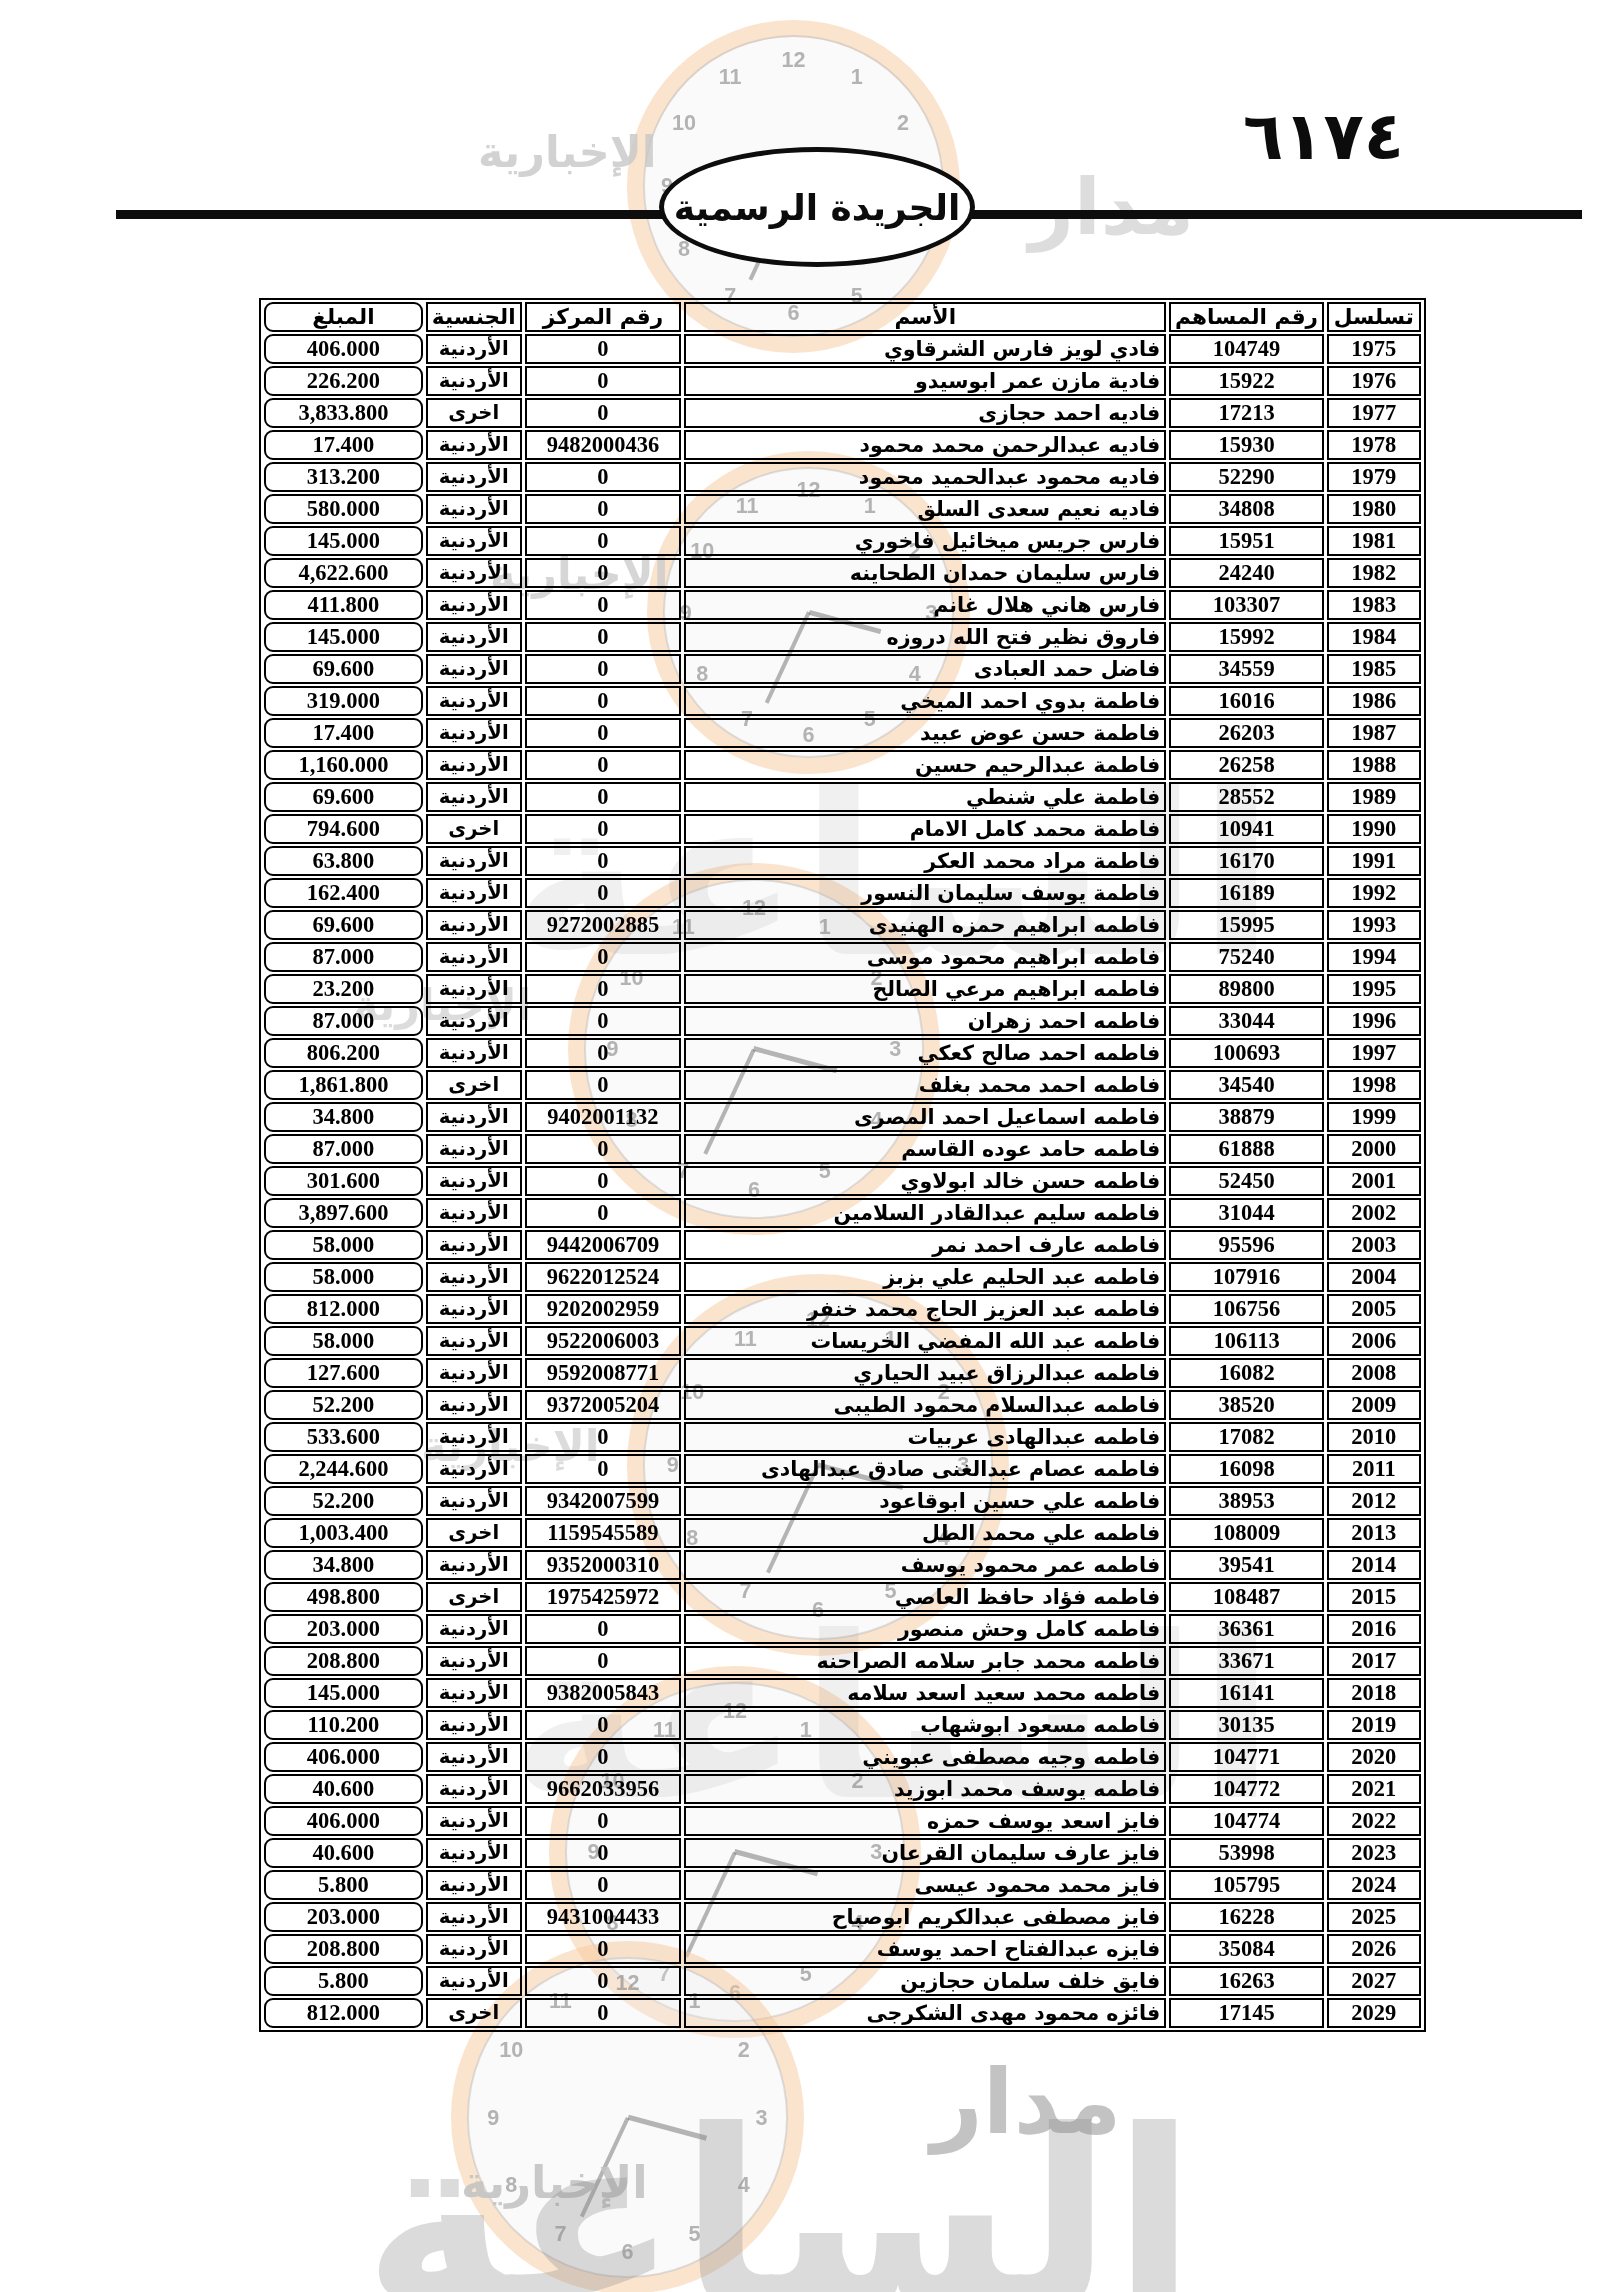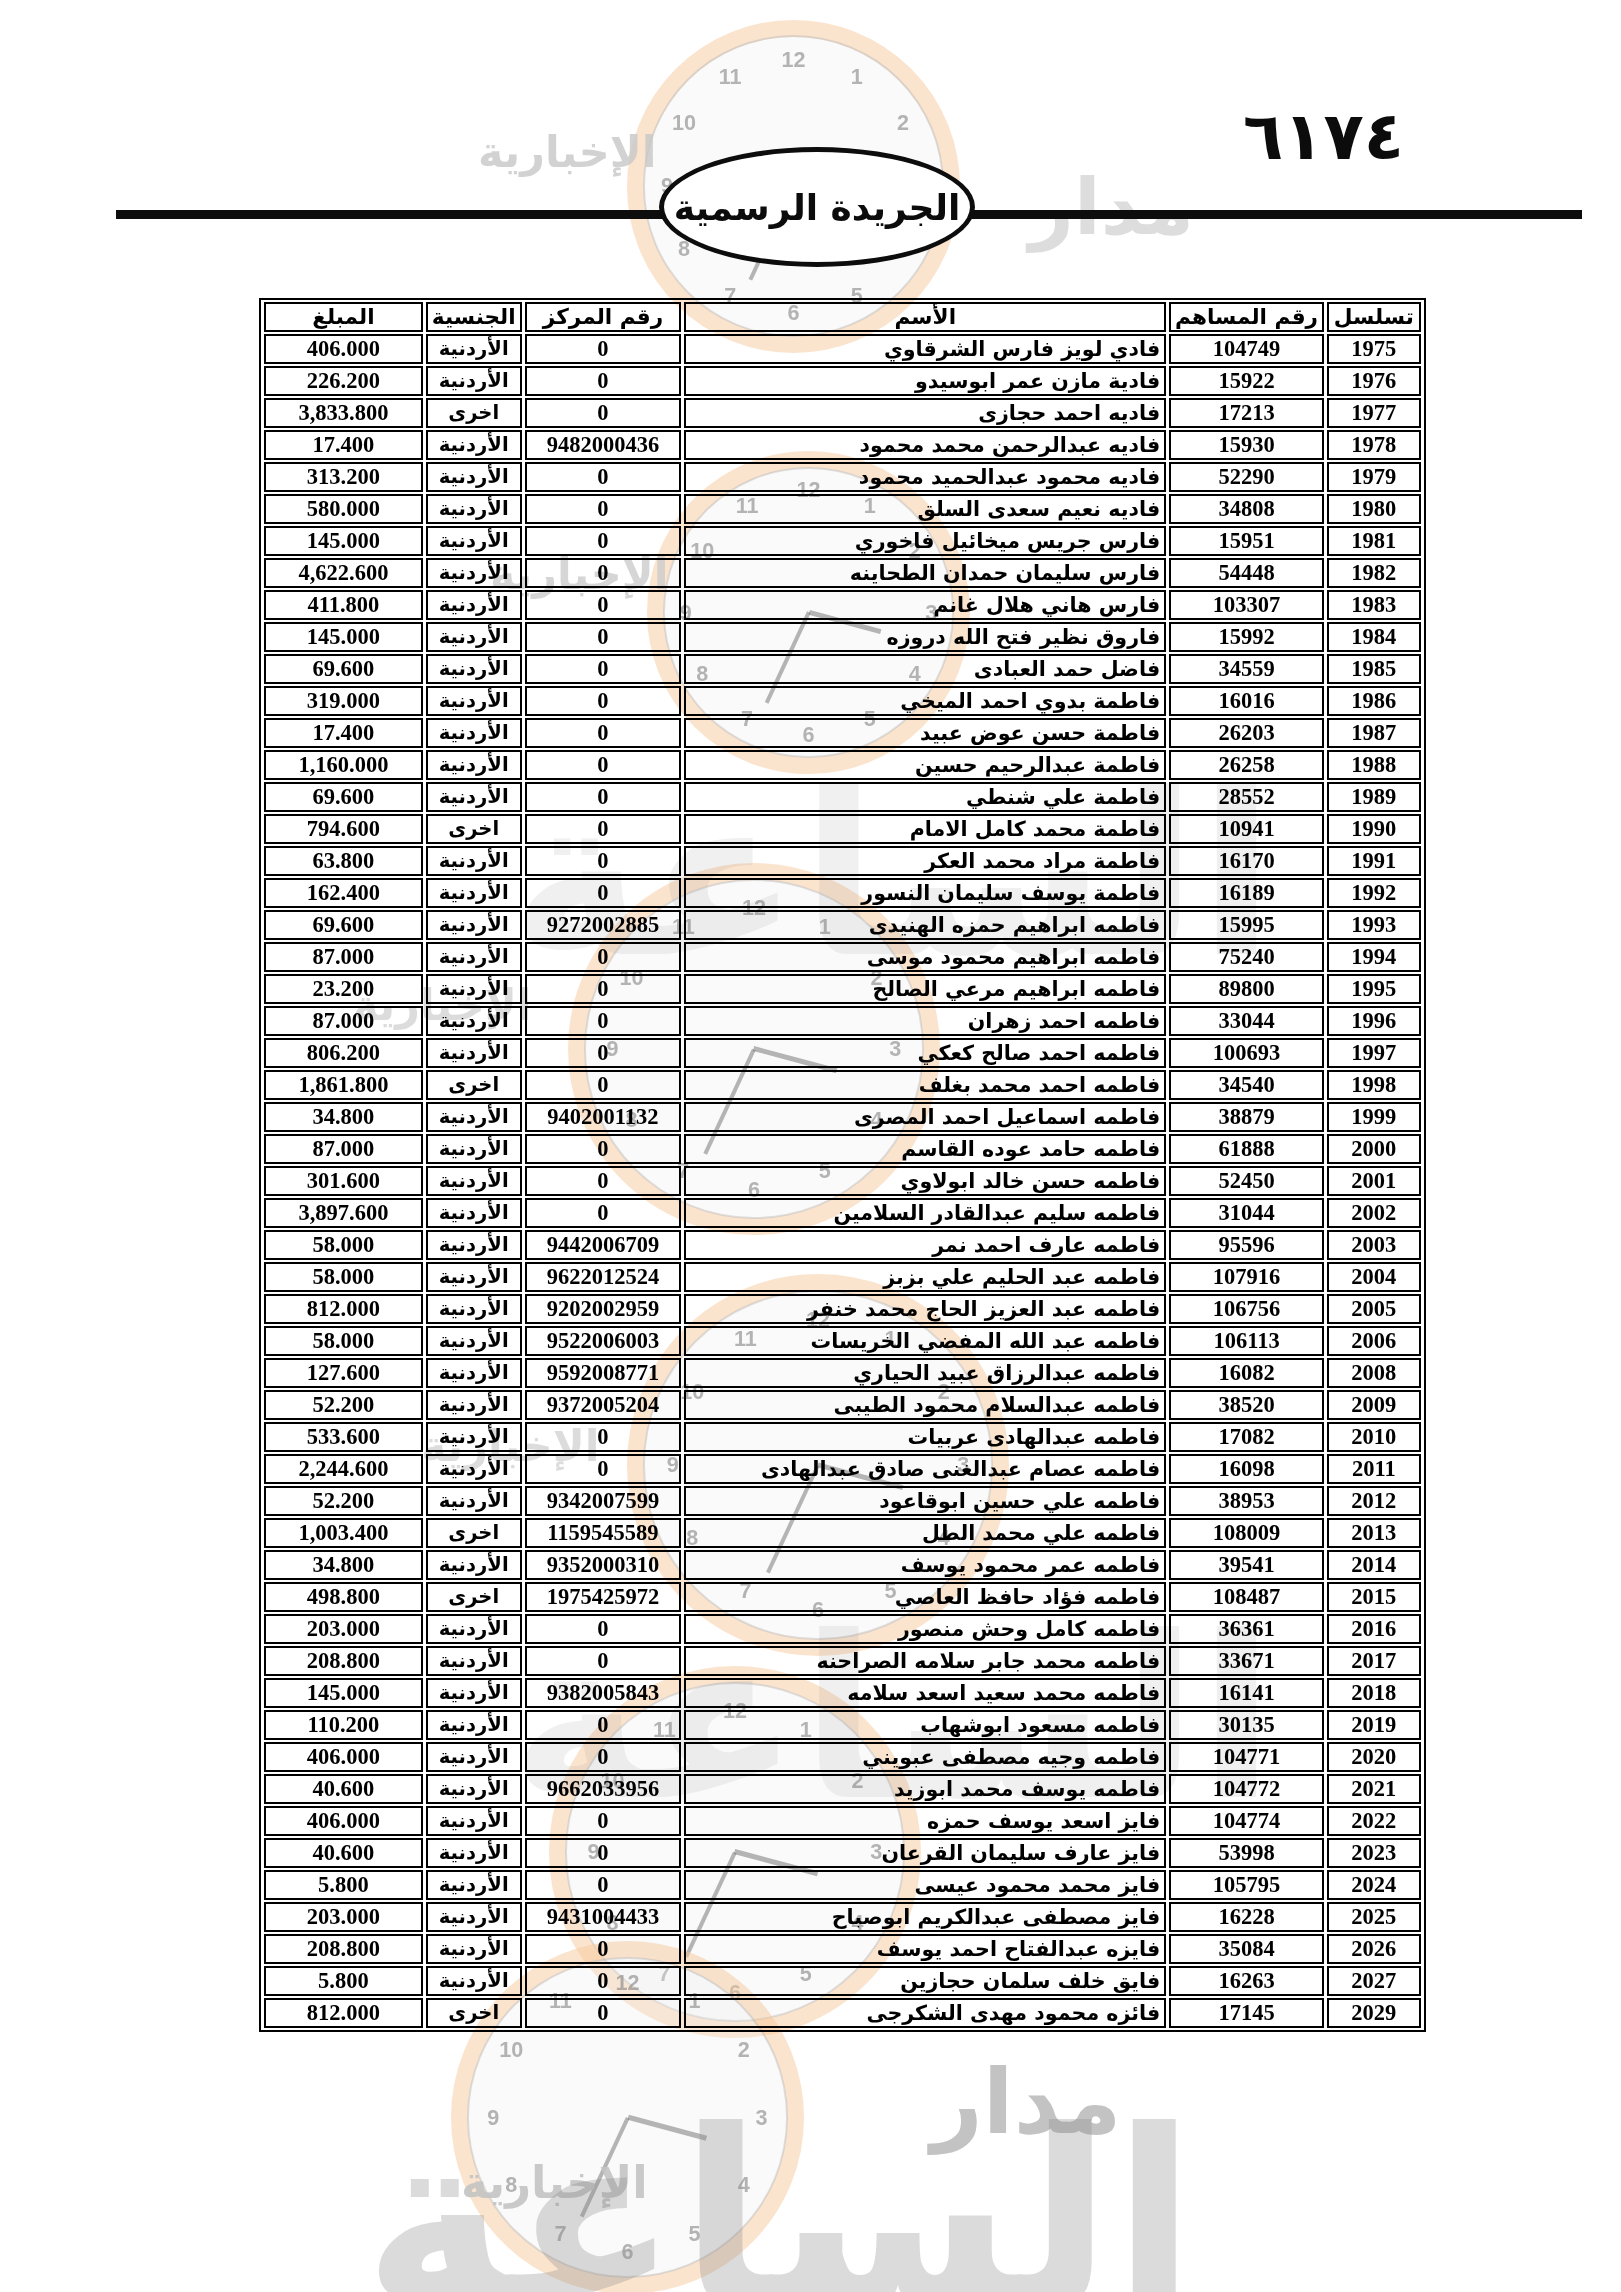--- a/index.html
+++ b/index.html
@@ -39,21 +39,21 @@
     border:2px solid #000;background:transparent;table-layout:fixed;
   }
   table.gazette th,table.gazette td{
     border:2px solid #000;background:transparent;height:25.5px;padding:0 3.9px;
     vertical-align:middle;overflow:hidden;white-space:nowrap;
   }
   table.gazette th{
     font-family:"DejaVu Sans",sans-serif;font-weight:bold;font-size:21.6px;
     text-align:center;direction:rtl;color:#000;
   }
-  .c-amount{width:147px;} .c-nat{width:84px;} .c-center{width:145px;}
+  .c-amount{width:147px;border-radius:9px;} .c-nat{width:84px;} .c-center{width:145px;}
   .c-name{width:470px;} .c-sh{width:118px;} .c-serial{width:82px;}
   td.num{font-family:"Liberation Serif",serif;font-weight:bold;font-size:22.5px;text-align:center;color:#000;}
   td.ar{font-family:"DejaVu Sans",sans-serif;font-weight:bold;font-size:19.6px;direction:rtl;text-align:center;color:#000;}
   td.amount{text-align:center;padding-right:15.7px;}
   td.name{text-align:right;padding-right:9.8px;font-size:20.6px;}
 </style>
 </head>
 <body>
 
 <div class="wm-layer">
@@ -260,21 +260,21 @@
         <td class="num c-center">0</td>
         <td class="ar name c-name">فارس جريس ميخائيل فاخوري</td>
         <td class="num c-sh">15951</td>
         <td class="num c-serial">1981</td>
       </tr>
       <tr>
         <td class="num amount c-amount">4,622.600</td>
         <td class="ar c-nat">الأردنية</td>
         <td class="num c-center">0</td>
         <td class="ar name c-name">فارس سليمان حمدان الطحاينه</td>
-        <td class="num c-sh">54448</td>
+        <td class="num c-sh">24240</td>
         <td class="num c-serial">1982</td>
       </tr>
       <tr>
         <td class="num amount c-amount">411.800</td>
         <td class="ar c-nat">الأردنية</td>
         <td class="num c-center">0</td>
         <td class="ar name c-name">فارس هاني هلال غانم</td>
         <td class="num c-sh">103307</td>
         <td class="num c-serial">1983</td>
       </tr>

